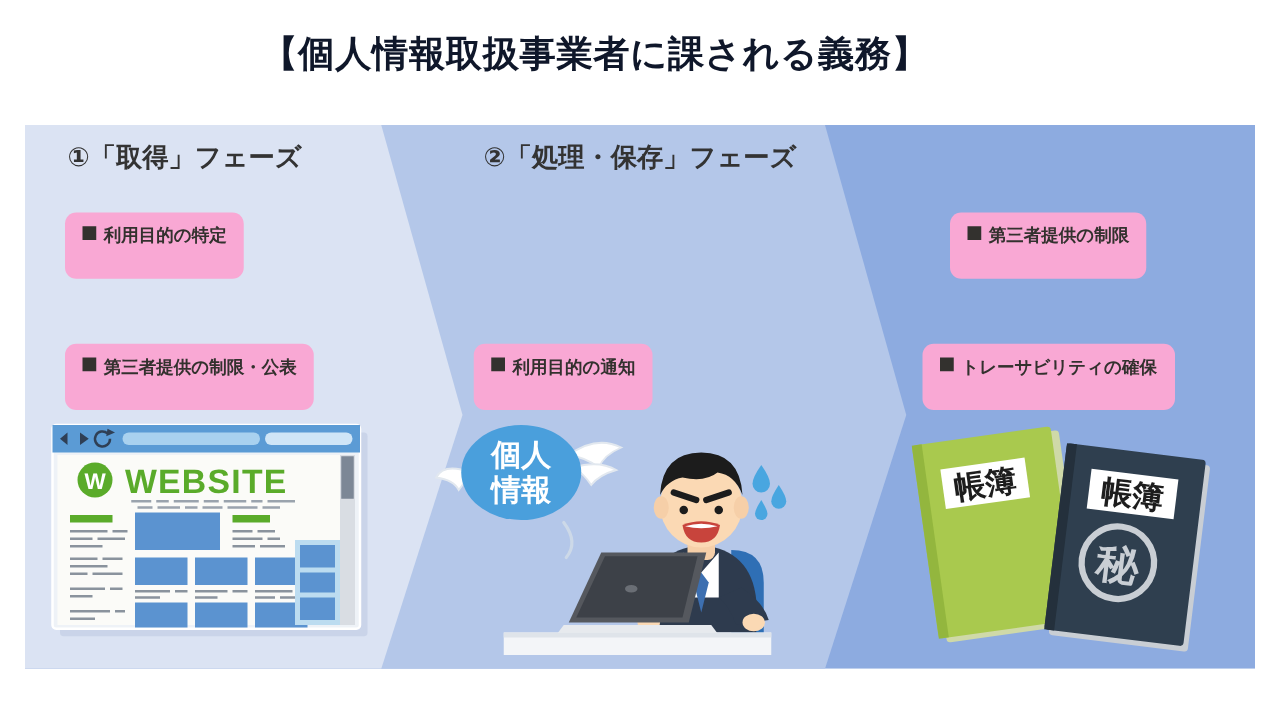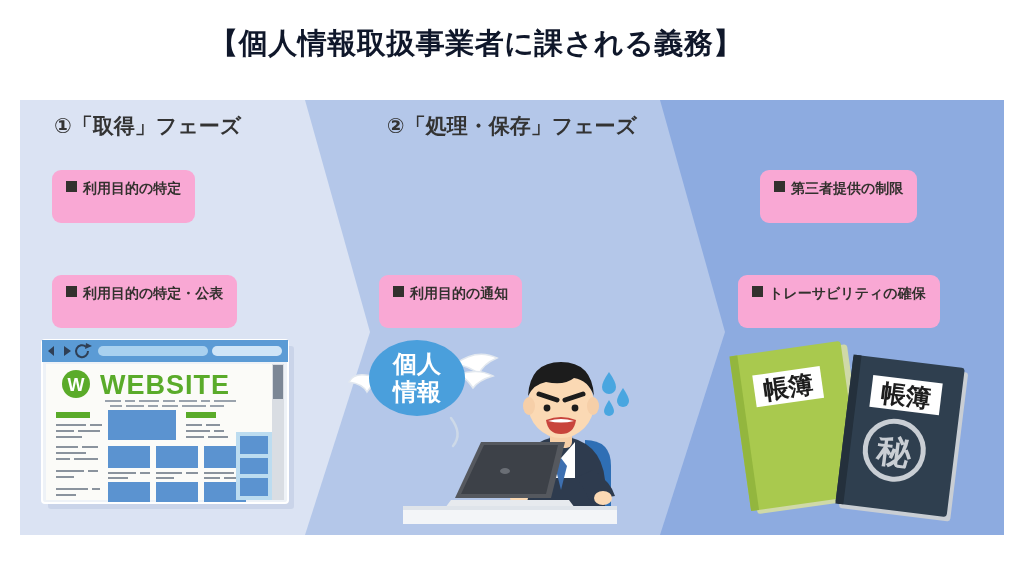--- a/index.html
+++ b/index.html
@@ -122,21 +122,21 @@
   </svg>
 
   <div class="phase-col col-1">
     <div class="phase-header">①「取得」フェーズ</div>
 
     <div class="item-box box-a">
       <span class="bullet"></span><span>利用目的の特定</span>
     </div>
 
     <div class="item-box box-b">
-      <span class="bullet"></span><span>利用目的の特定・公表</span>
+      <span class="bullet"></span><span>第三者提供の制限・公表</span>
     </div>
 
     <div class="illus illus-website">
       <svg viewBox="0 0 260 175" width="260" height="175">
 
         <rect x="8" y="8" width="246" height="163" rx="3" fill="#b9c6df" opacity="0.5"></rect>
 
         <rect x="2" y="2" width="246" height="163" rx="3" fill="#eef2f7" stroke="#ffffff" stroke-width="2"></rect>
 
         <rect x="2" y="2" width="246" height="22" fill="#5b9bd5"></rect>

